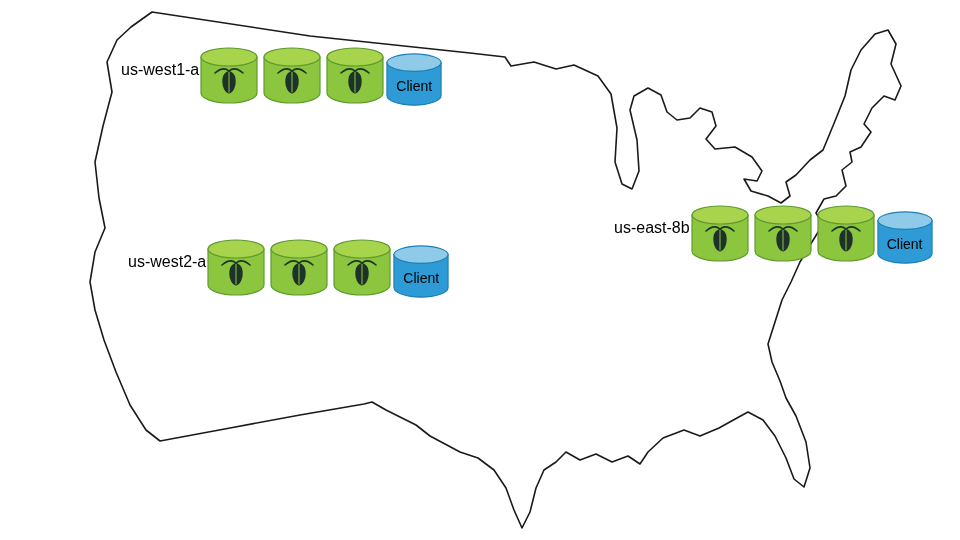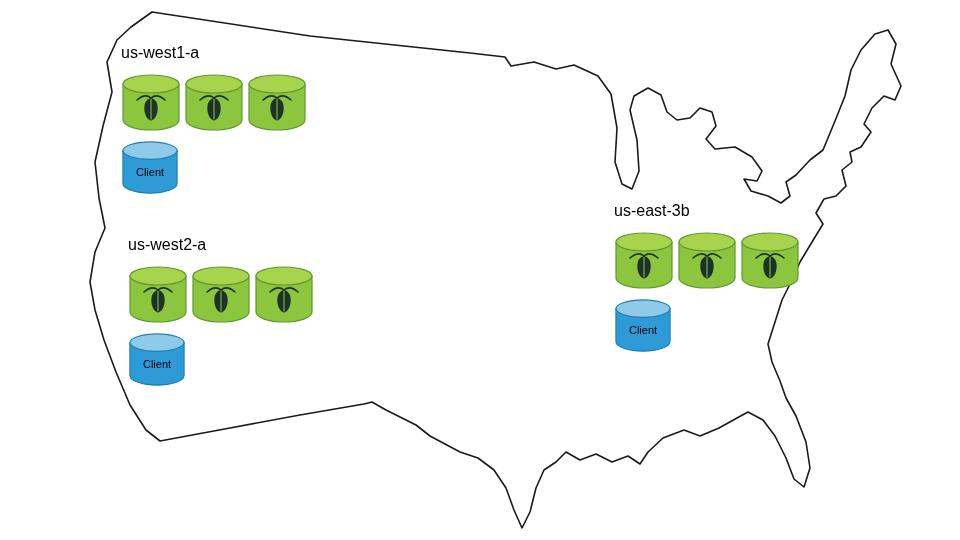--- a/index.html
+++ b/index.html
@@ -23,22 +23,22 @@
   }
   .map-outline {
     fill: none;
     stroke: var(--map-outline, #1a1a1a);
     stroke-width: 1.6;
     stroke-linejoin: round;
   }
   .cluster {
     position: absolute;
     display: flex;
-    flex-direction: column;
-    align-items: flex-start;
+    flex-direction: row;
+    align-items: center;
     width: 186px;
   }
   .cluster-label {
     font-size: 16px;
     color: #000000;
     margin-bottom: 12px;
     white-space: nowrap;
   }
   .node-row {
     display: flex;
@@ -49,21 +49,21 @@
     margin-top: 8px;
     width: 58px;
     height: 56px;
   }
   .client-label {
     position: absolute;
     left: 0;
     top: 46%;
     width: 100%;
     text-align: center;
-    font-size: 11px;
+    font-size: 14px;
     color: #000000;
   }
   svg.node, svg.client-cyl { display: block; }
 </style>
 </head>
 <body>
 
 <div class="stage">
 
   <svg class="map-svg" viewBox="0 0 960 540" aria-hidden="true">
@@ -124,21 +124,21 @@
     </div>
     <div class="client">
       <svg class="client-cyl" width="58" height="56" viewBox="0 0 60 56">
           <use href="#cyl-blue"></use>
         </svg>
       <span class="client-label">Client</span>
     </div>
   </div>
 
   <div class="cluster" style="left:614px; top:202px">
-    <div class="cluster-label">us-east-3b</div>
+    <div class="cluster-label">us-east-8b</div>
     <div class="node-row">
       <svg class="node" width="60" height="58" viewBox="0 0 60 58">
           <use href="#cyl-green"></use>
         </svg>
       <svg class="node" width="60" height="58" viewBox="0 0 60 58">
           <use href="#cyl-green"></use>
         </svg>
       <svg class="node" width="60" height="58" viewBox="0 0 60 58">
           <use href="#cyl-green"></use>
         </svg>

